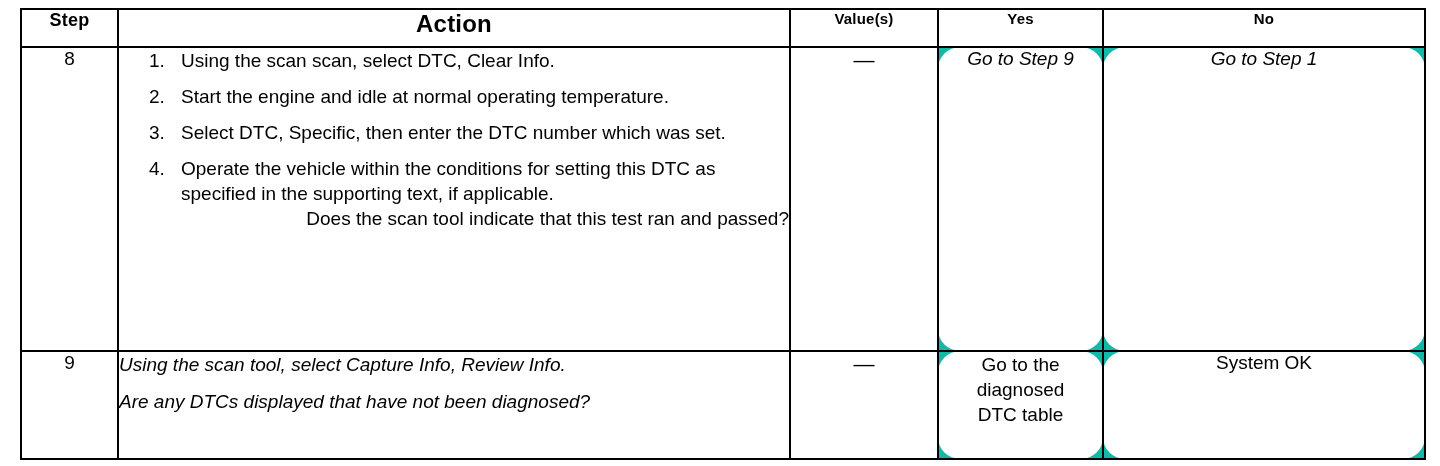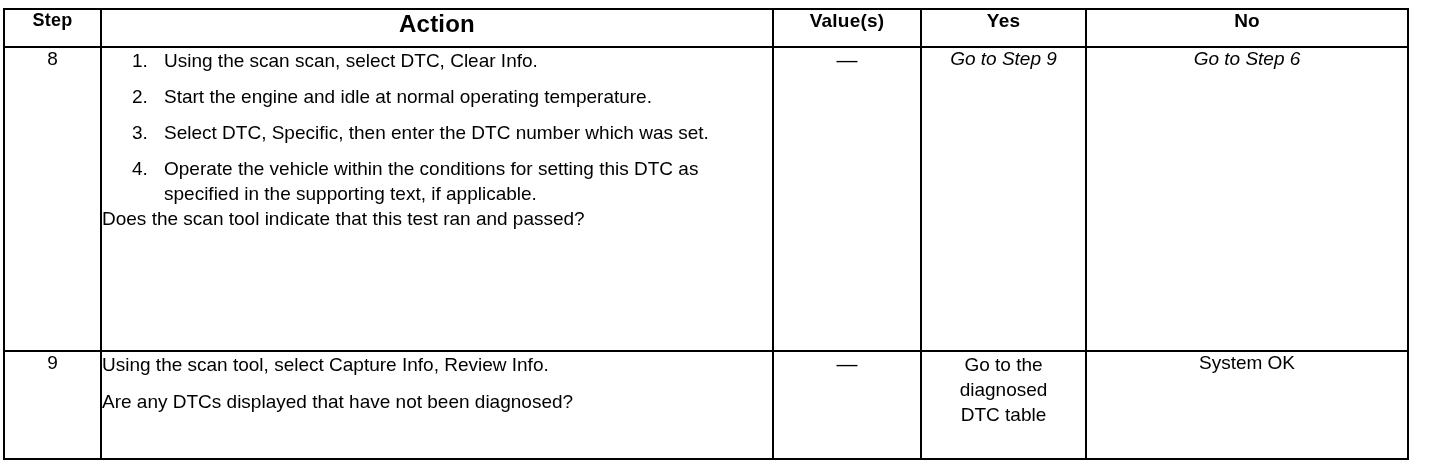--- a/index.html
+++ b/index.html
@@ -18,21 +18,21 @@
 
   .sheet {
     position: relative;
     width: 1440px;
     height: 466px;
     background: #ffffff;
   }
 
   table.diag {
     position: absolute;
-    left: 3px;
+    left: 20px;
     top: 8px;
     width: 1404px;
     height: 448px;
     border-collapse: collapse;
     table-layout: fixed;
     background: #14b8a6;
   }
 
   table.diag td, table.diag th {
     border: 2px solid #000000;
@@ -50,21 +50,21 @@
   .col-value  { width: 148px; }
   .col-yes    { width: 165px; }
   .col-no     { width: 322px; }
 
   
   thead th {
     height: 36px;
     text-align: center;
     vertical-align: middle;
     font-weight: bold;
-    font-size: 19px;
+    font-size: 15px;
     letter-spacing: 0.2px;
     border-bottom-width: 3px;
   }
   thead th.th-step   { font-size: 18px; }
   thead th.th-action { font-size: 24px; }
 
   
   td.step-cell {
     text-align: center;
     vertical-align: middle;
@@ -78,20 +78,21 @@
     text-align: center;
     vertical-align: middle;
     font-size: 21px;
     letter-spacing: 0;
   }
   td.branch-cell {
     text-align: center;
     vertical-align: bottom;
     font-size: 19px;
     padding-bottom: 5px;
+    border-radius: 22px;
   }
   td.branch-cell.italic  { font-style: italic; }
   td.branch-cell.upright { font-style: normal; }
 
   
   ol.steps {
     list-style: none;
     margin: 0;
     padding: 0;
   }
@@ -111,24 +112,25 @@
     text-align: left;
     font-size: 19px;
   }
   ol.steps > li .txt { display: block; }
 
   p.question {
     margin: 0;
     font-size: 19px;
     line-height: 25px;
   }
-  .q-gap-top { margin-top: 10px; }
+  .q-gap-top { margin-top: 10px; text-align: right; }
 
   .row9-action {
     padding: 8px 8px 8px 8px;
+    font-style: italic;
   }
   .row9-action p.question { margin-bottom: 12px; }
   .row9-action p.question:last-child { margin-bottom: 0; }
 
   .branch-multiline {
     line-height: 25px;
   }
   .branch-multiline span { display: block; text-align: center; }
 
   
@@ -183,21 +185,21 @@
               <span class="txt">Operate the vehicle within the conditions for setting this DTC as specified in the supporting text, if applicable.</span>
             </li>
           </ol>
           <p class="question q-gap-top">Does the scan tool indicate that this test ran and passed?</p>
         </td>
 
         <td class="value-cell">—</td>
 
         <td class="branch-cell italic">Go to Step 9</td>
 
-        <td class="branch-cell italic">Go to Step 6</td>
+        <td class="branch-cell italic">Go to Step 1</td>
       </tr>
 
       <tr class="row-9">
         <td class="step-cell">9</td>
 
         <td class="action-cell row9-action">
           <p class="question">Using the scan tool, select Capture Info, Review Info.</p>
           <p class="question">Are any DTCs displayed that have not been diagnosed?</p>
         </td>
 

